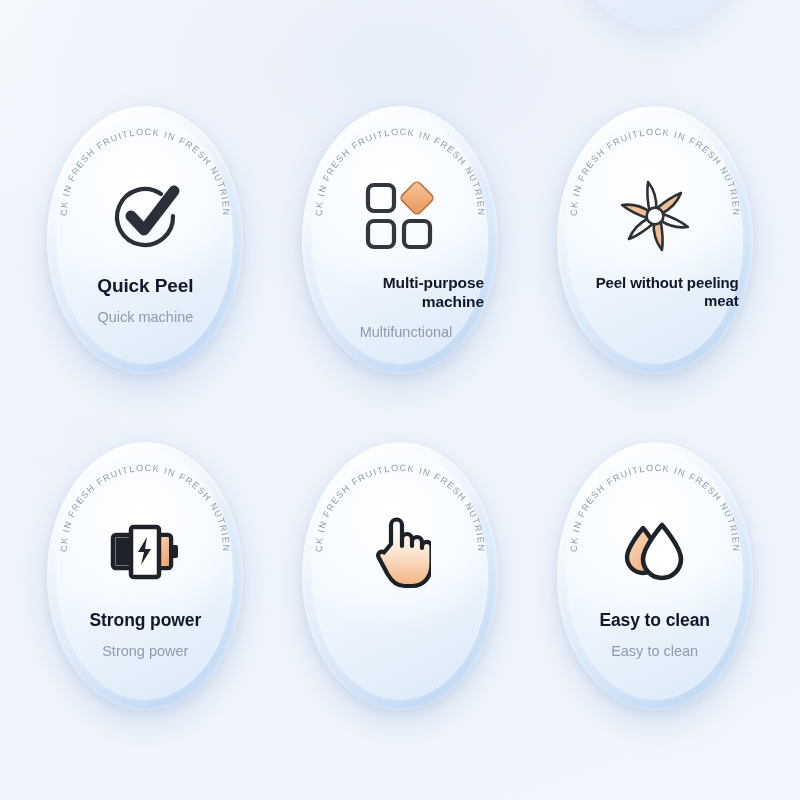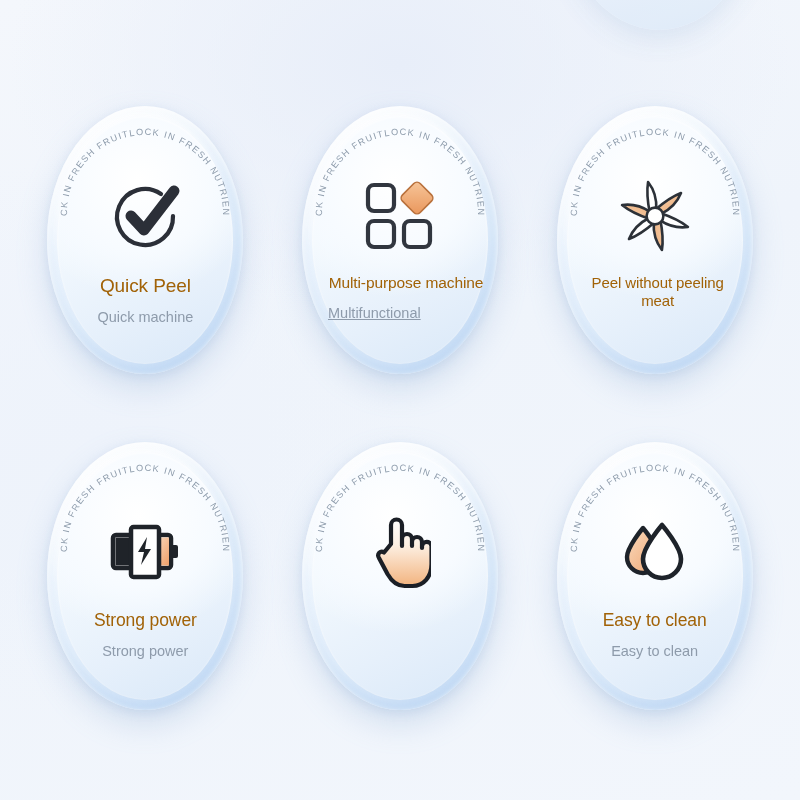--- a/index.html
+++ b/index.html
@@ -121,42 +121,42 @@
   
   .label-block {
     position: absolute;
     left: 14px;
     right: 14px;
     top: 168px;
     text-align: center;
   }
   .card-title {
     font-size: 16.5px;
-    font-weight: 400;
-    color: #a16207;
+    font-weight: 700;
+    color: #0f172a;
     line-height: 1.22;
     letter-spacing: -0.1px;
   }
   .card-sub {
     margin-top: 11px;
     font-size: 14.5px;
     font-weight: 400;
     color: #8e9bab;
     line-height: 1.25;
   }
 
   
   .card[data-idx="0"] .card-title { font-size: 19px; }
   .card[data-idx="3"] .card-title { font-size: 17.5px; }
   .card[data-idx="4"] .card-title { font-size: 17px; }
   .card[data-idx="5"] .card-title { font-size: 17.5px; }
   .card[data-idx="2"] .card-title { font-size: 15px; }
-  .card[data-idx="1"] .card-title { font-size: 15.5px; text-align: center; padding-left: 12px; }
-  .card[data-idx="2"] .card-title { text-align: center; padding-left: 6px; }
-  .card[data-idx="1"] .card-sub { text-align: left; padding-left: 12px; text-decoration: underline; }
+  .card[data-idx="1"] .card-title { font-size: 15.5px; text-align: right; padding-left: 12px; }
+  .card[data-idx="2"] .card-title { text-align: right; padding-left: 6px; }
+  .card[data-idx="1"] .card-sub { text-align: center; padding-left: 12px; }
 </style>
 </head>
 <body>
 
 <div id="bg-wash"></div>
 <div id="top-ghost-card"></div>
 
 <div id="card-grid">
 
   <div class="card" data-idx="0">

